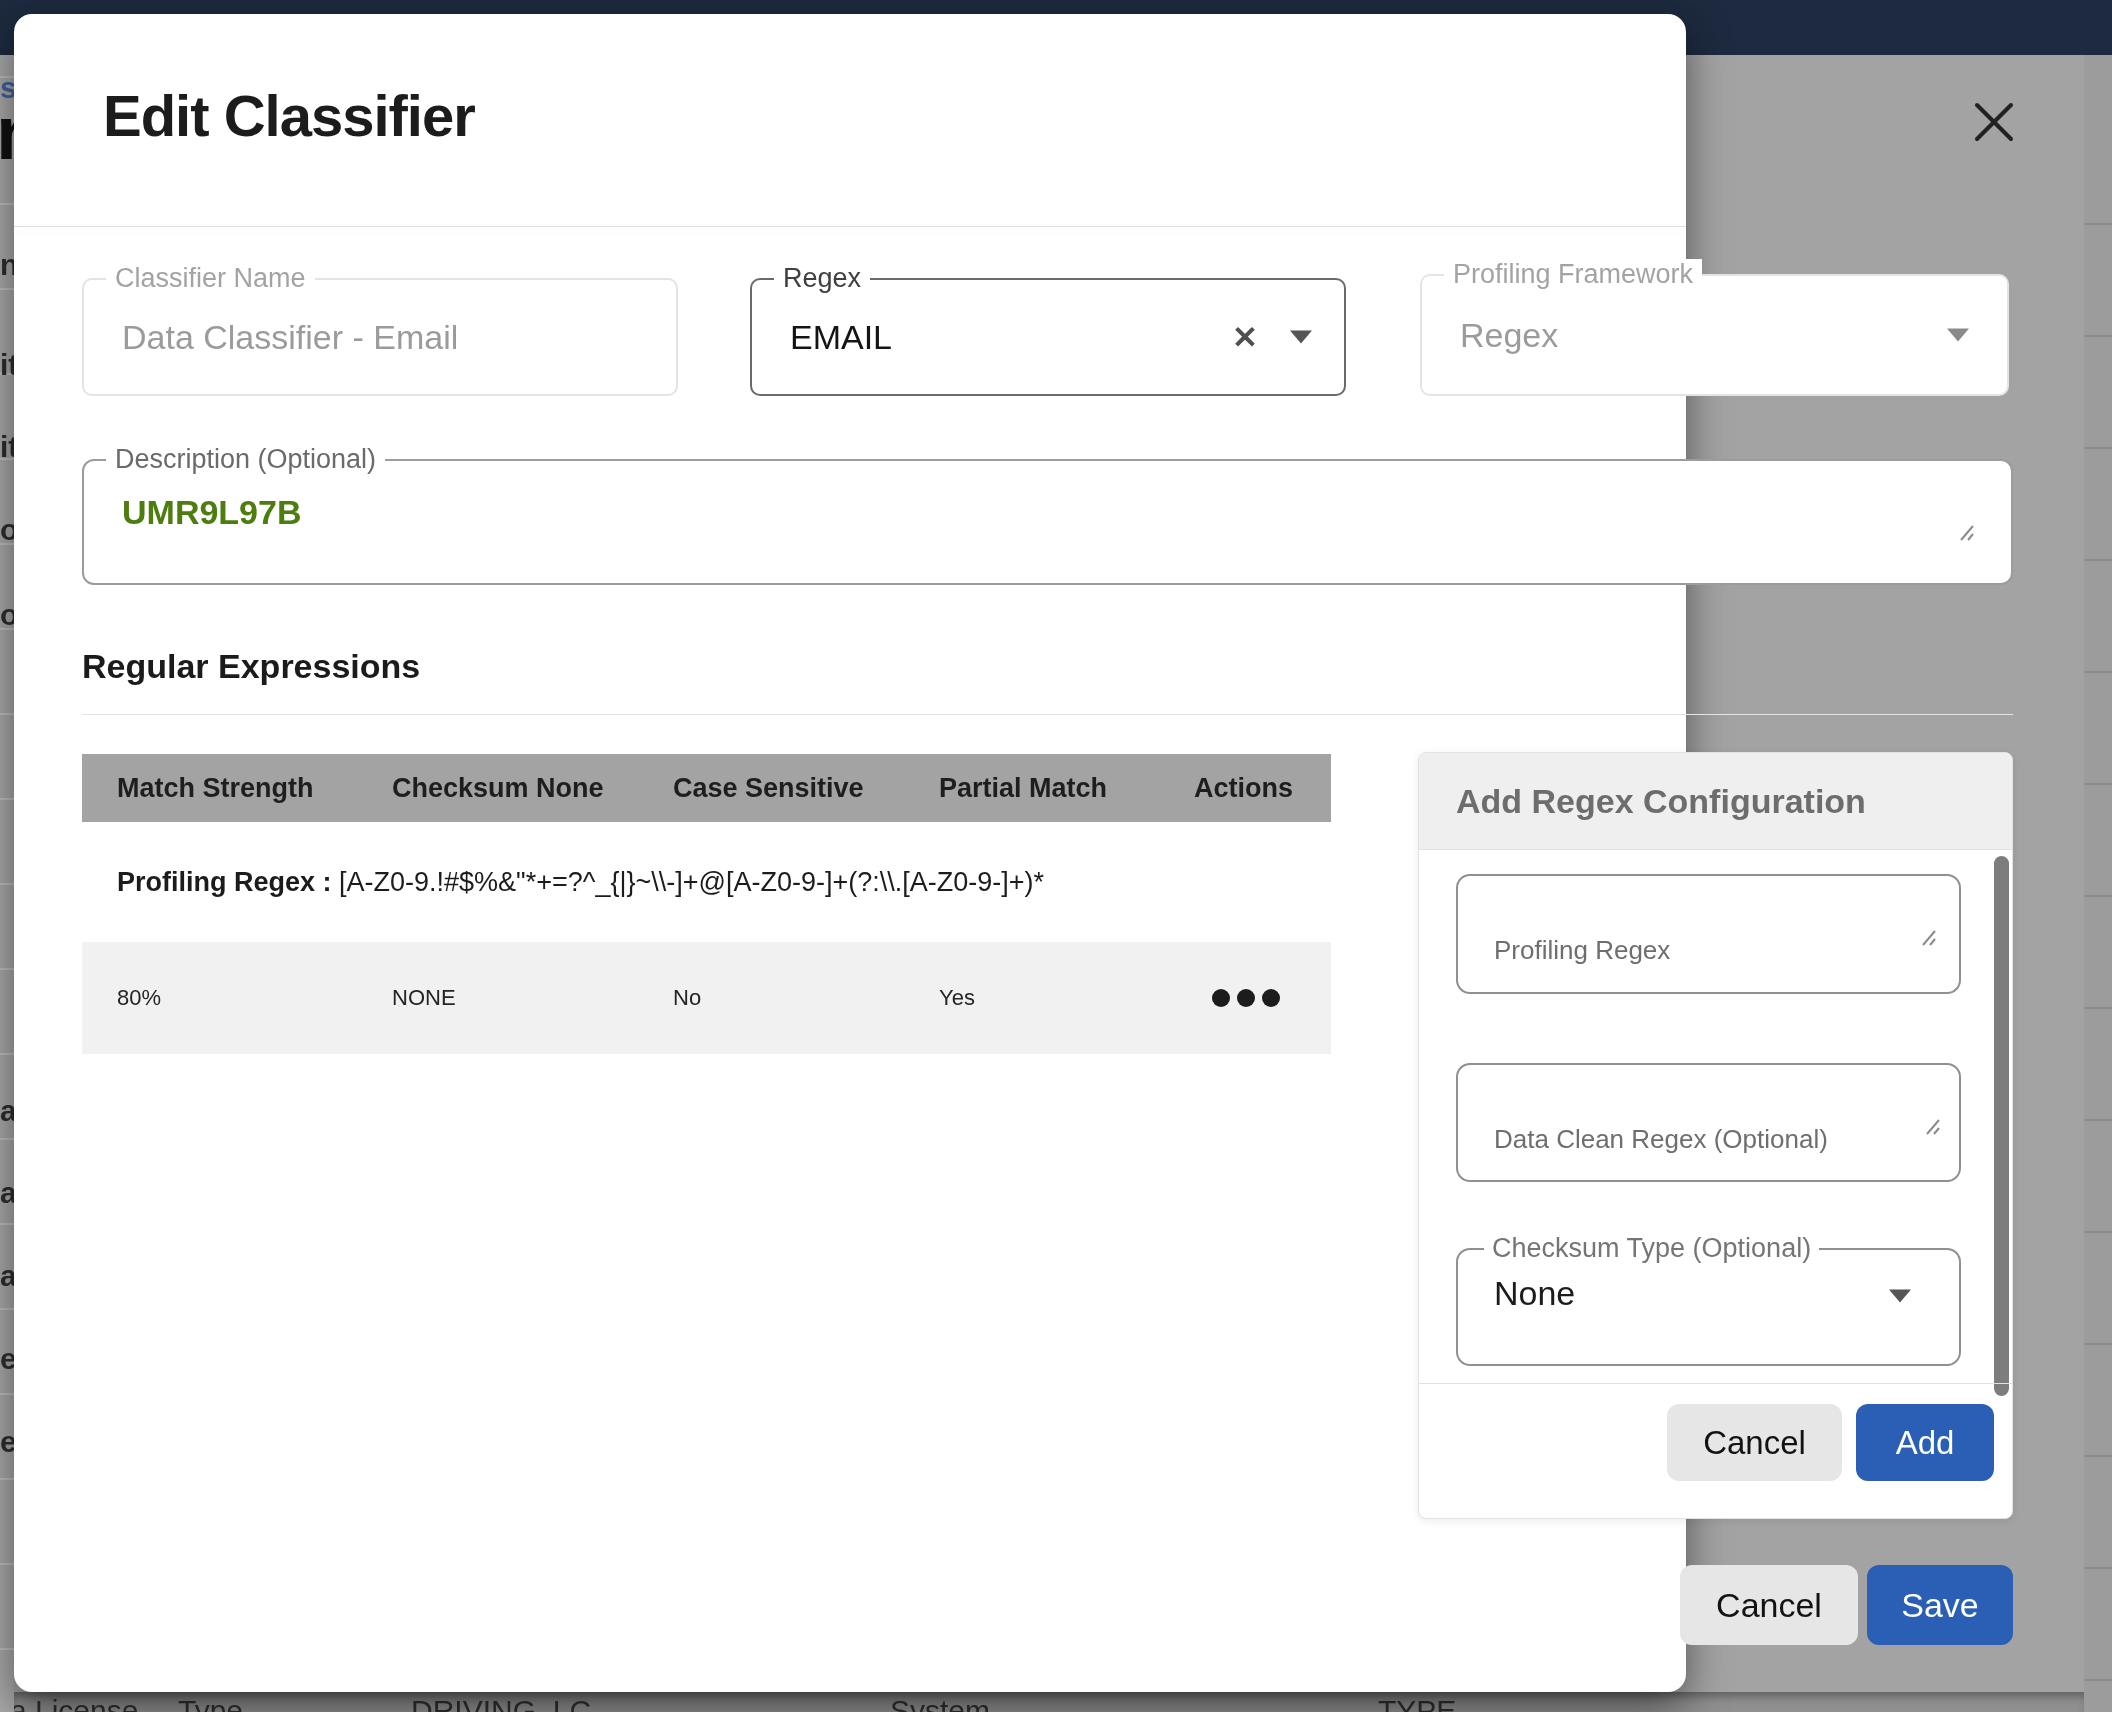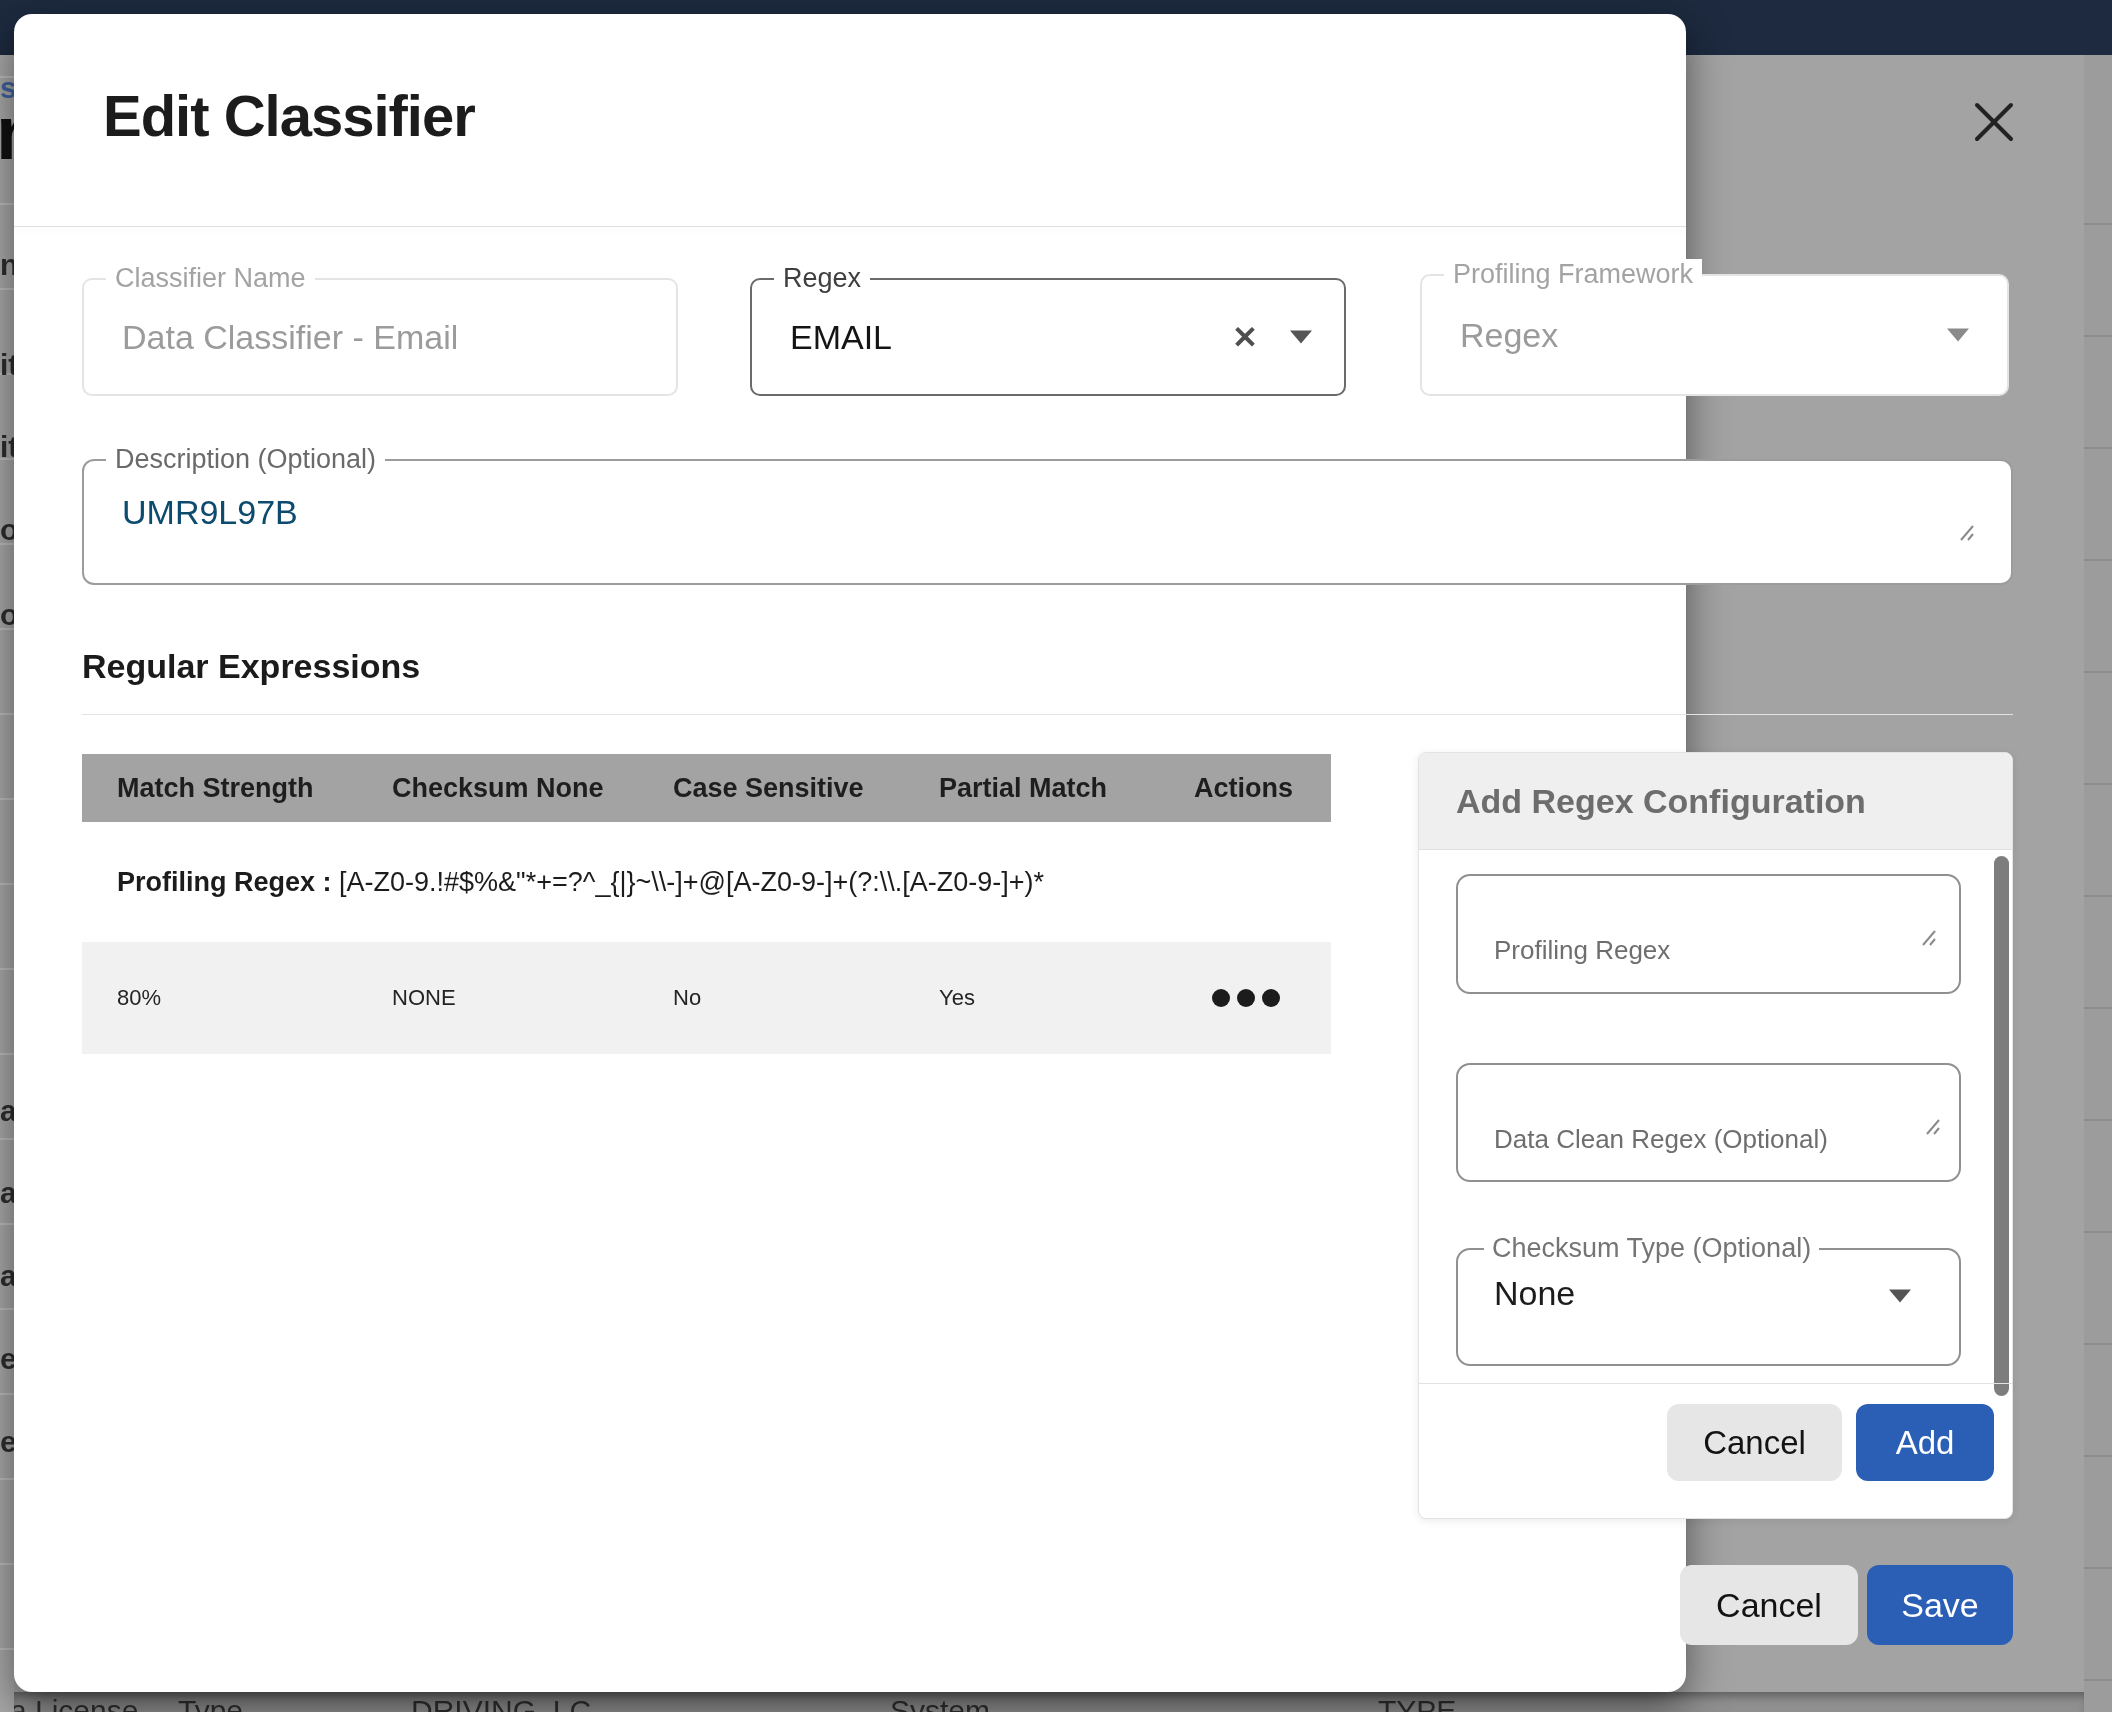--- a/index.html
+++ b/index.html
@@ -26,21 +26,21 @@
 
   
   .ofield{position:absolute;border:2px solid #e4e4e4;border-radius:10px;background:#fff;}
   .ofield .flabel{position:absolute;top:-17px;left:22px;background:#fff;padding:0 9px;font-size:27px;color:#a3a3a3;white-space:nowrap;}
   .ofield .fvalue{position:absolute;left:38px;top:50%;transform:translateY(-50%);font-size:34px;color:#9b9b9b;white-space:nowrap;text-align:center;}
   .ofield.active{border-color:#6a6a6a;}
   .ofield.active .flabel{color:#3f3f3f;}
   .ofield.active .fvalue{color:#141414;}
   .ofield.dark-outline{border-color:#9c9c9c;border-radius:12px;}
   .ofield.dark-outline .flabel{color:#6a6a6a;}
-  .ofield.dark-outline .fvalue{color:#0c4a6e;}
+  .ofield.dark-outline .fvalue{color:#4d7c0f;font-weight:bold;}
 
   .caret{width:0;height:0;border-left:11px solid transparent;border-right:11px solid transparent;border-top:13px solid #8a8a8a;position:absolute;top:50%;transform:translateY(-50%);}
   .caret.dark{border-top-color:#555;}
   .clear-x{position:absolute;top:50%;transform:translateY(-50%);font-size:31px;color:#4f4f4f;font-weight:700;}
 
   .resize-glyph{position:absolute;}
 
   .section-heading{position:absolute;left:68px;top:633px;font-size:34px;font-weight:700;color:#1b1b1b;}
   .section-divider{position:absolute;left:68px;top:700px;width:1931px;height:1px;background:#e4e4e4;}
 

